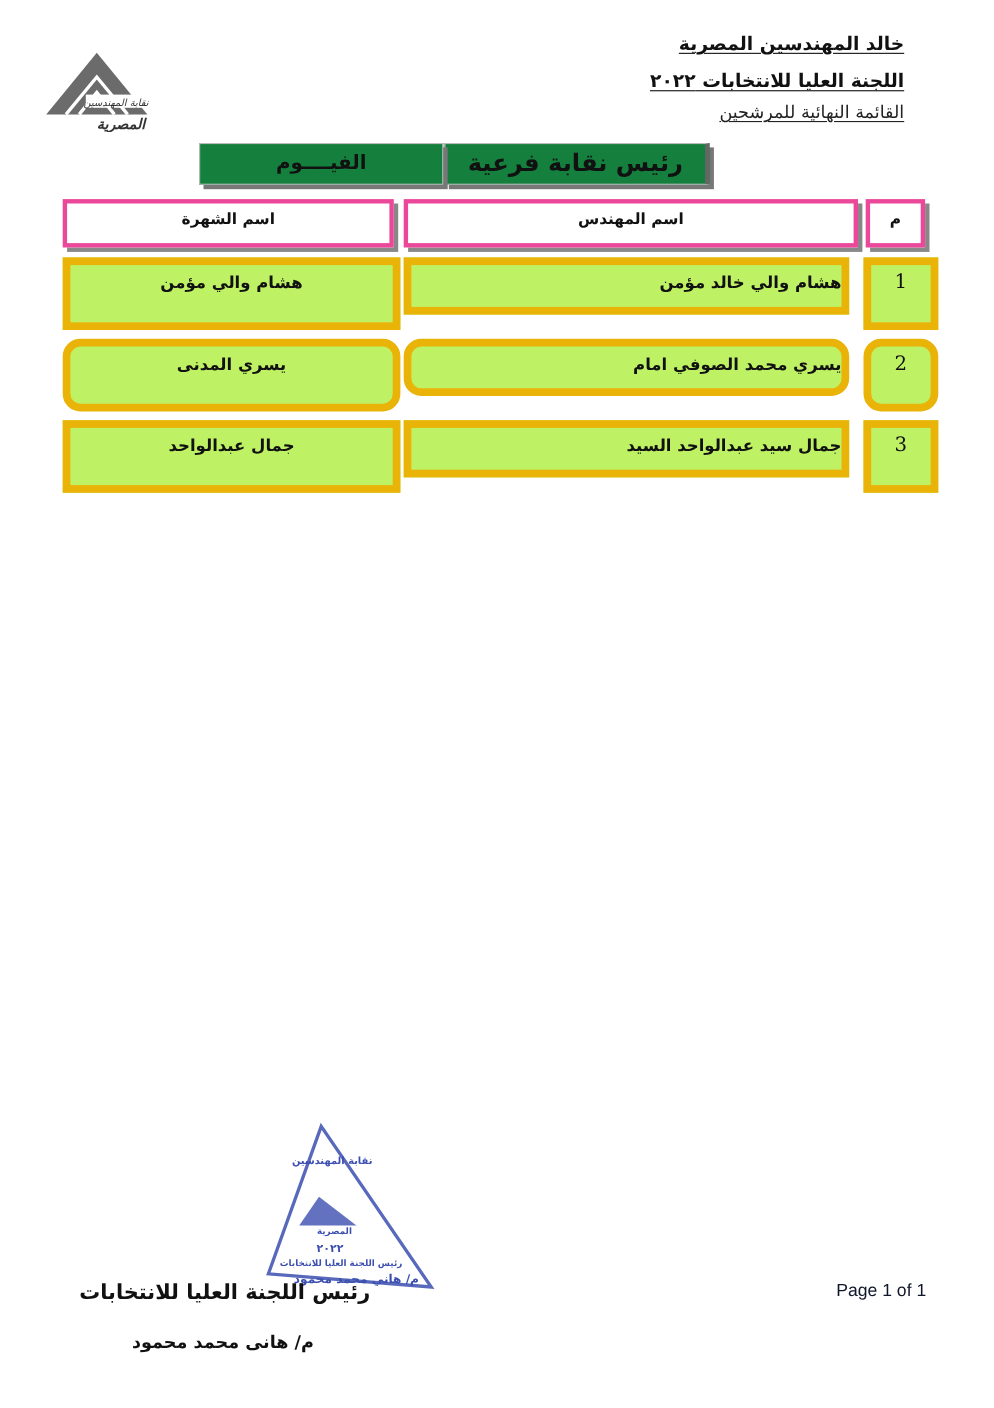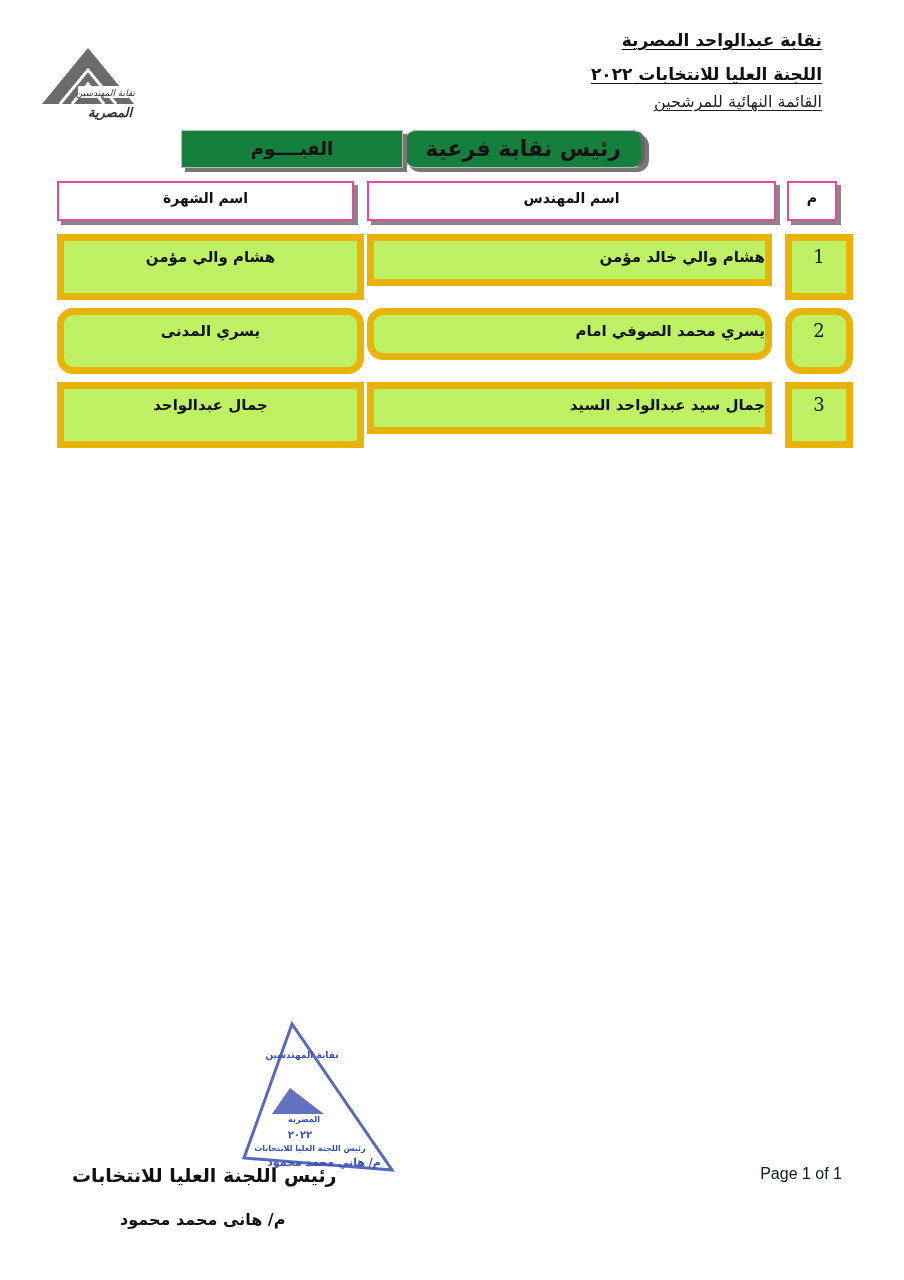--- a/index.html
+++ b/index.html
@@ -21,26 +21,26 @@
 
   
   .logo { left: 38px; top: 44px; width: 100px; height: 76px; }
 
   
   .title-box {
     position: absolute; background: #15803d; border: 1px solid #bbb;
     box-shadow: 4px 4px 0 #777; direction: rtl; text-align: center;
     font-weight: bold; white-space: nowrap;
   }
-  .title-position { left: 404px; top: 130px; width: 236px; height: 36px; line-height: 36px; font-size: 22px; border-right: 4px solid #666; border-radius: 12px; }
+  .title-position { left: 404px; top: 130px; width: 236px; height: 36px; line-height: 36px; font-size: 22px; border-right: 4px solid #666; }
   .title-branch { left: 181px; top: 130px; width: 220px; height: 36px; line-height: 36px; font-size: 18px; }
 
   
   .th {
-    position: absolute; background: #fff; border: 2px solid #ec4899;
+    position: absolute; background: #fff; border: 4px solid #ec4899;
     box-shadow: 4px 4px 0 #888; direction: rtl; text-align: center;
     font-weight: bold; font-size: 14px; height: 36px; line-height: 30px;
   }
   .th-num { left: 787px; top: 181px; width: 46px; }
   .th-name { left: 367px; top: 181px; width: 405px; }
   .th-fame { left: 57px; top: 181px; width: 293px; }
 
   
   .cell {
     position: absolute; background: #bef264; border: 7px solid #eab308;
@@ -70,21 +70,21 @@
   <svg width="100" height="76" viewBox="0 0 100 76">
     <polygon points="50,4 4,60 96,60" fill="#6b6b6b"></polygon>
     <polyline points="22,60 50,26 78,60" fill="none" stroke="#fff" stroke-width="3"></polyline>
     <polyline points="34,60 50,40 66,60" fill="none" stroke="#fff" stroke-width="3"></polyline>
     <rect x="40" y="42" width="58" height="12" fill="#fff"></rect>
     <text x="97" y="52" font-size="9" text-anchor="end" fill="#333" font-family="DejaVu Sans, sans-serif" font-style="italic">نقابة المهندسين</text>
     <text x="72" y="73" font-size="13" text-anchor="middle" fill="#333" font-family="DejaVu Sans, sans-serif" font-weight="bold" font-style="italic">المصرية</text>
   </svg>
 </div>
 
-<div class="hdr-line hdr1">نقابة عبدالواحد المصرية</div>
+<div class="hdr-line hdr1">خالد المهندسين المصرية</div>
 <div class="hdr-line hdr2">اللجنة العليا للانتخابات ٢٠٢٢</div>
 <div class="hdr-line hdr3">القائمة النهائية للمرشحين</div>
 
 <div class="title-box title-position">رئيس نقابة فرعية</div>
 <div class="title-box title-branch">الفيــــوم</div>
 
 <div class="th th-num">م</div>
 <div class="th th-name">اسم المهندس</div>
 <div class="th th-fame">اسم الشهرة</div>
 

